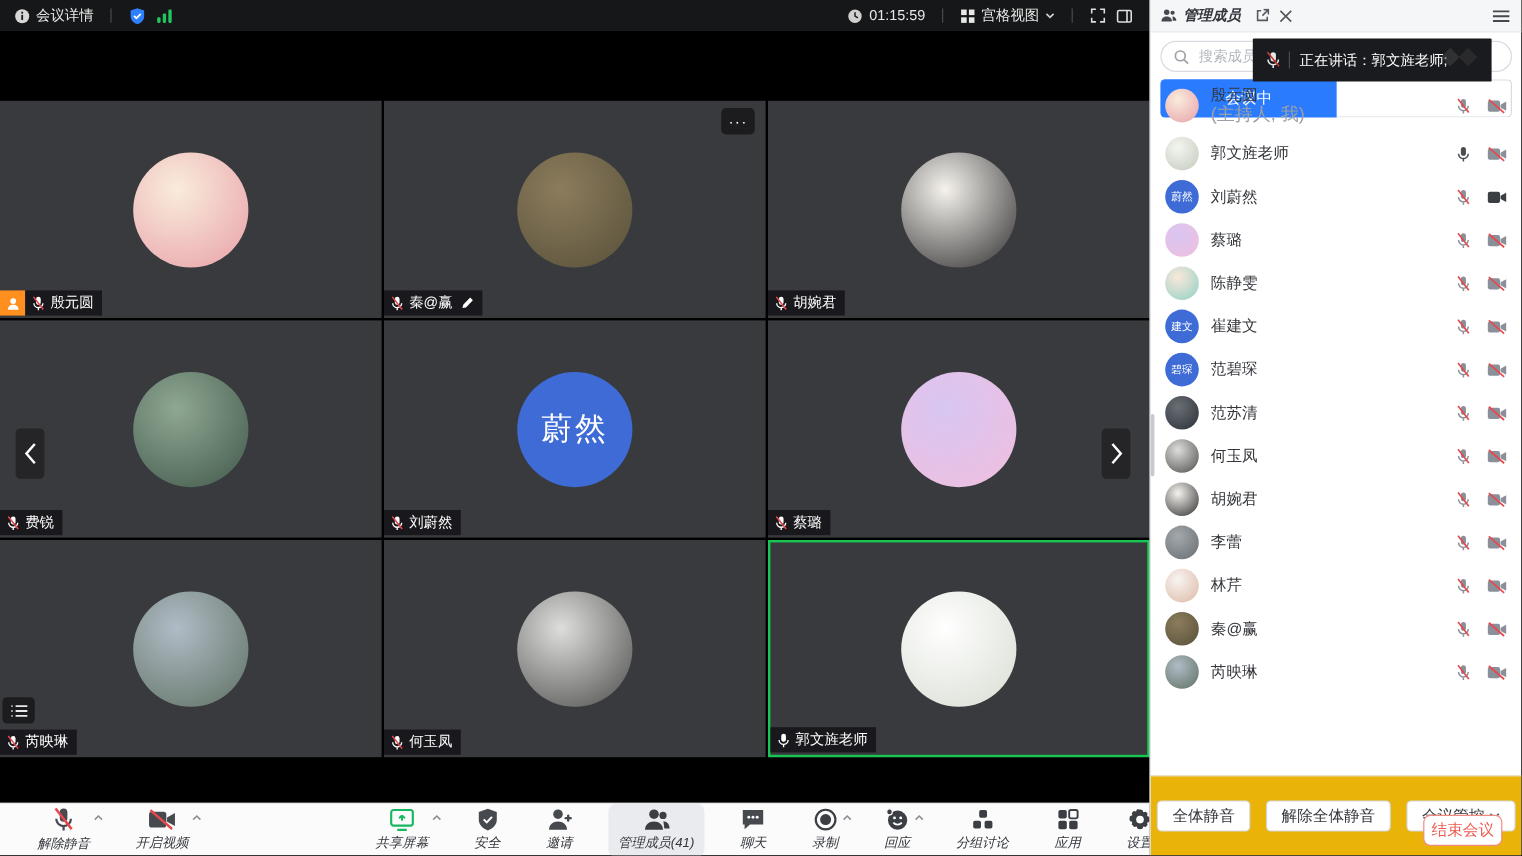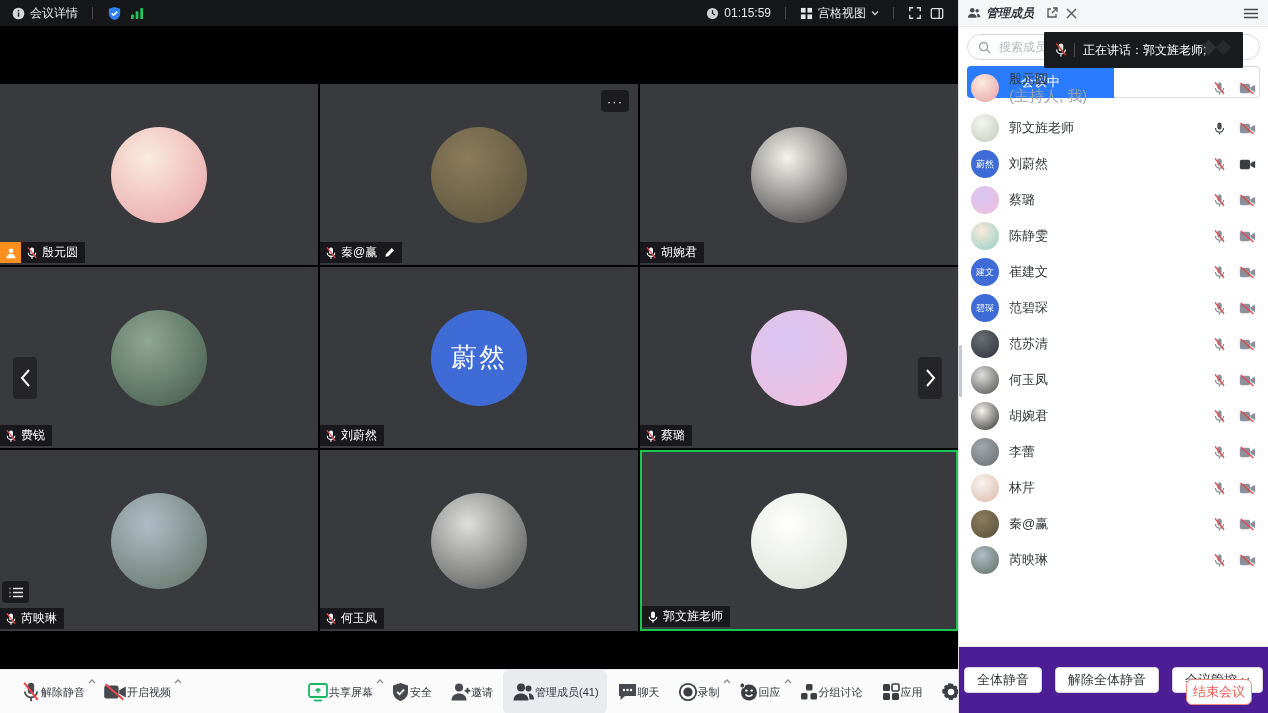--- a/index.html
+++ b/index.html
@@ -32,22 +32,22 @@
             font-size:13px;letter-spacing:1px;z-index:3;cursor:pointer;}
   .list-btn{position:absolute;left:2px;bottom:28px;width:27px;height:22px;border-radius:4px;
             background:rgba(25,25,28,.9);display:flex;align-items:center;justify-content:center;z-index:3;cursor:pointer;}
   .nav-arrow{position:absolute;top:331px;width:24px;height:42px;background:rgba(32,32,34,.8);
              border-radius:4px;display:flex;align-items:center;justify-content:center;cursor:pointer;z-index:4;}
   .nav-arrow.left{left:13px;}
   .nav-arrow.right{right:16px;}
   
   .toolbar{position:absolute;left:0;top:669px;width:958px;height:44px;background:#fbfbfc;
            border-top:1px solid #e6e7ea;display:flex;align-items:center;box-sizing:border-box;}
-  .tool-item{position:relative;display:flex;flex-direction:row;align-items:center;justify-content:center;
-             padding:2px 8px;margin:0 1px;height:40px;border-radius:6px;cursor:pointer;color:#46494e;}
+  .tool-item{position:relative;display:flex;flex-direction:column;align-items:center;justify-content:center;
+             padding:2px 8px;margin:0 11px;height:40px;border-radius:6px;cursor:pointer;color:#46494e;font-style:italic;}
   .tool-item .lbl{font-size:11px;color:#33363b;margin-top:2px;white-space:nowrap;}
   .tool-item.active{background:#e9ebee;}
   .tool-item .caret{position:absolute;right:-3px;top:9px;color:#707479;}
   .tool-group2{margin-left:118px;display:flex;}
   .end-btn{position:absolute;right:16px;top:679px;width:66px;height:26px;border:1px solid #f08a80;
            color:#ee5c52;background:#fff;border-radius:6px;font-size:13px;display:flex;align-items:center;
            justify-content:center;cursor:pointer;z-index:5;}
   
   .panel{position:absolute;left:958px;top:0;width:310px;height:713px;background:#fff;
          border-left:1px solid #dcdfe3;box-sizing:border-box;}
@@ -73,21 +73,21 @@
   .member-row{display:flex;align-items:center;height:36px;padding:0 12px;box-sizing:border-box;}
   .member-row.first{height:44px;}
   .m-avatar{width:28px;height:28px;border-radius:50%;flex:none;display:flex;align-items:center;
             justify-content:center;color:#fff;font-size:9px;letter-spacing:0;}
   .m-info{margin-left:10px;display:flex;flex-direction:column;line-height:1.25;min-width:0;}
   .m-name{font-size:13px;color:#33363b;white-space:nowrap;}
   .m-sub{font-size:15px;color:#9aa0a6;}
   .m-icons{margin-left:auto;display:flex;align-items:center;gap:13px;}
   .scroll-thumb{position:absolute;left:0px;top:345px;width:3px;height:52px;background:#c6c9ce;border-radius:2px;}
   .panel-footer{position:absolute;left:0;top:646px;width:100%;border-top:1px solid #e8e9eb;
-                height:66px;display:flex;align-items:center;justify-content:center;gap:13px;background:#4c1d95;}
+                height:66px;display:flex;align-items:center;justify-content:center;gap:13px;background:#eab308;}
   .pf-btn{height:26px;border:1px solid #d4d7db;border-radius:4px;background:#fff;color:#33363b;
           font-size:13px;display:flex;align-items:center;justify-content:center;padding:0 12px;gap:4px;cursor:pointer;}
   svg{display:block;}
 </style>
 </head>
 <body>
 
 <div id="app">
 
   <div class="topbar">

